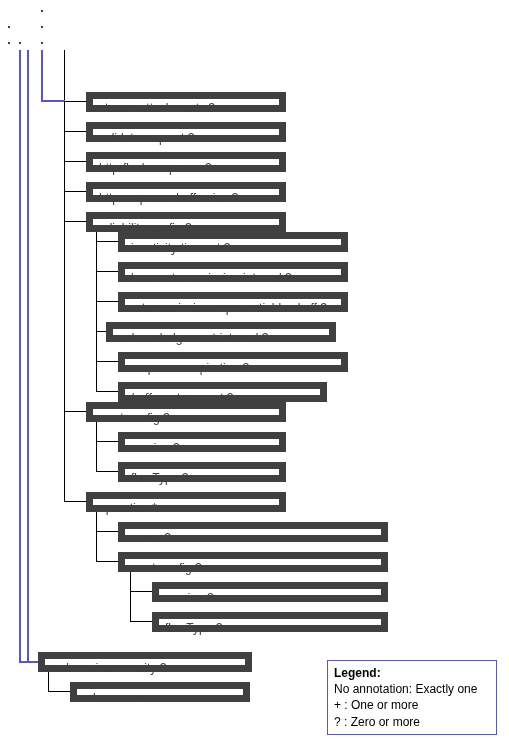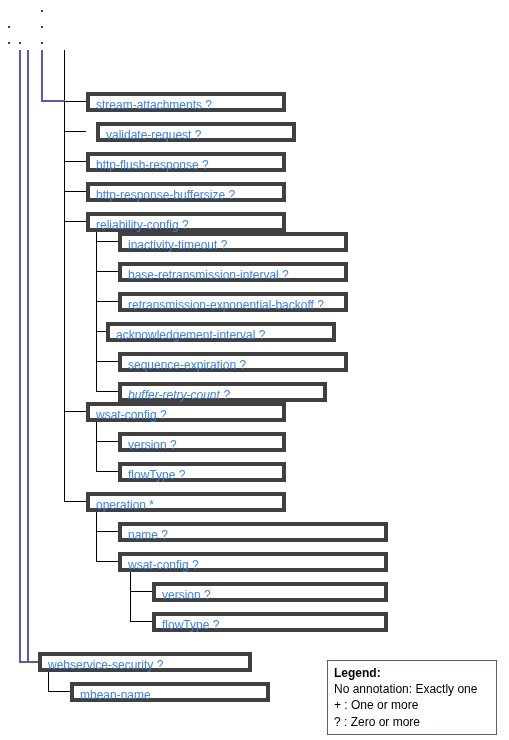--- a/index.html
+++ b/index.html
@@ -25,24 +25,24 @@
   }
   .line {
     position: absolute;
     background: #000;
   }
   .trunk {
     background: #5a56c0 !important;
   }
   .node {
     position: absolute;
-    border: 4px solid #404040;
+    border: 7px solid #404040;
     background: #fff;
     padding: 2px 6px;
-    color: #3b82f6;
+    color: #404040;
     white-space: nowrap;
     box-sizing: border-box;
     height: 20px;
     line-height: 14px;
   }
   .legend {
     position: absolute;
     border: 1px solid #5a56c0;
     background: #fff;
     padding: 4px 6px;
@@ -79,21 +79,21 @@
 
   <div class="line" style="left:64px; top:101px; width:22px; height:1px;"></div>
   <div class="line" style="left:64px; top:131px; width:22px; height:1px;"></div>
   <div class="line" style="left:64px; top:161px; width:22px; height:1px;"></div>
   <div class="line" style="left:64px; top:191px; width:22px; height:1px;"></div>
   <div class="line" style="left:64px; top:221px; width:22px; height:1px;"></div>
   <div class="line" style="left:64px; top:411px; width:22px; height:1px;"></div>
   <div class="line" style="left:64px; top:501px; width:22px; height:1px;"></div>
 
   <div class="node" style="left:86px; top:92px;  width:200px;"><span>stream-attachments ?</span></div>
-  <div class="node" style="left:86px; top:122px; width:200px;margin-left:10px;"><span>validate-request ?</span></div>
+  <div class="node" style="left:86px; top:122px; width:200px;"><span>validate-request ?</span></div>
   <div class="node" style="left:86px; top:152px; width:200px;"><span>http-flush-response ?</span></div>
   <div class="node" style="left:86px; top:182px; width:200px;"><span>http-response-buffersize ?</span></div>
   <div class="node" style="left:86px; top:212px; width:200px;"><span>reliability-config ?</span></div>
 
   <div class="line" style="left:96px; top:232px; width:1px; height:159px;"></div>
   <div class="line" style="left:96px; top:241px; width:22px; height:1px;"></div>
   <div class="line" style="left:96px; top:271px; width:22px; height:1px;"></div>
   <div class="line" style="left:96px; top:301px; width:22px; height:1px;"></div>
   <div class="line" style="left:96px; top:331px; width:22px; height:1px;"></div>
   <div class="line" style="left:96px; top:361px; width:22px; height:1px;"></div>
@@ -122,21 +122,21 @@
 
   <div class="line" style="left:130px; top:572px; width:1px; height:49px;"></div>
   <div class="line" style="left:130px; top:591px; width:22px; height:1px;"></div>
   <div class="line" style="left:130px; top:621px; width:22px; height:1px;"></div>
   <div class="node" style="left:152px; top:582px; width:236px;"><span>version ?</span></div>
   <div class="node" style="left:152px; top:612px; width:236px;"><span>flowType ?</span></div>
 
   <div class="node" style="left:38px; top:652px; width:214px;"><span>webservice-security ?</span></div>
   <div class="line" style="left:48px; top:672px; width:1px; height:19px;"></div>
   <div class="line" style="left:48px; top:691px; width:22px; height:1px;"></div>
-  <div class="node" style="left:70px; top:682px; width:200px;"><span>mbean-name</span></div>
+  <div class="node" style="left:70px; top:682px; width:180px;"><span>mbean-name</span></div>
 
   <div class="legend" style="left:327px; top:660px; width:170px;">
     <div class="title">Legend:</div>
     <div>No annotation: Exactly one</div>
     <div>+ : One or more</div>
     <div>? : Zero or more</div>
   </div>
 
 </div>
 

